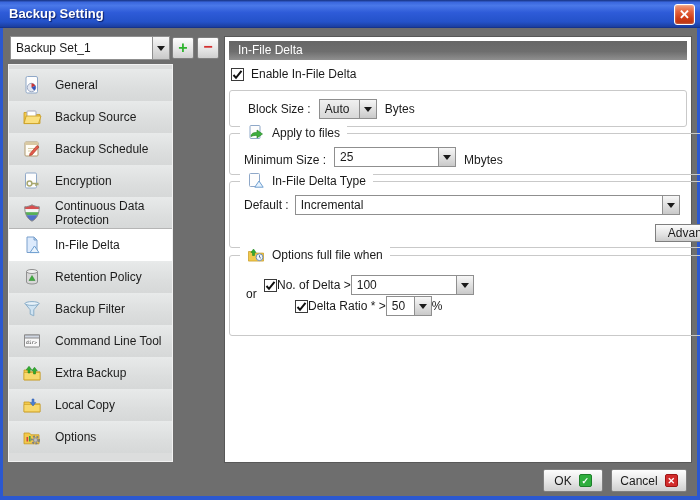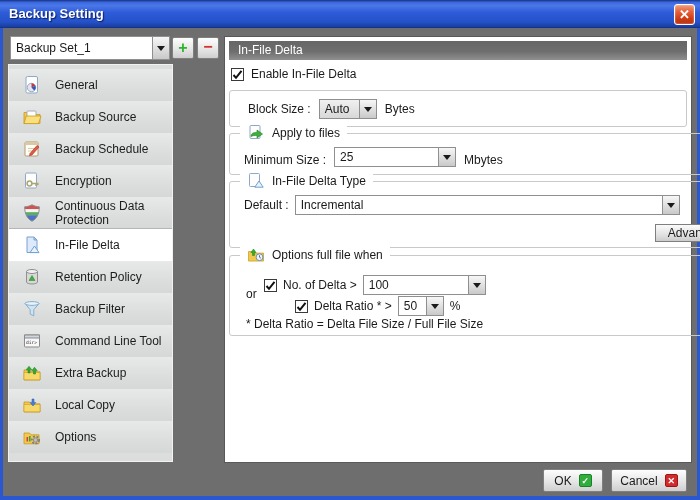--- a/index.html
+++ b/index.html
@@ -61,21 +61,21 @@
   .apply-group { top:96px; height:42px; }
   .apply-row { position:absolute; left:14px; top:13px; display:flex; align-items:flex-end; gap:8px; }
 
   .delta-group { top:144px; height:67px; }
   .delta-row { position:absolute; left:14px; top:13px; display:flex; align-items:center; gap:6px; width:436px; }
   .advanced-btn { position:absolute; right:9px; top:42px; width:100px; height:18px; border:1px solid #7f7f7f;
     background:linear-gradient(180deg,#fbfbfb 0%,#e2e2e2 60%,#cccccc 100%); display:flex; align-items:center; justify-content:center; gap:10px; cursor:pointer; }
   .advanced-btn .tri-r { width:0; height:0; border:4px solid transparent; border-left:5px solid #111; margin-left:2px; margin-top:1px;}
 
   .upload-group { top:218px; height:81px; }
-  .u-row { position:absolute; display:flex; align-items:center; gap:6px; left:34px; }
+  .u-row { position:absolute; display:flex; align-items:center; left:34px; }
   .u-row1 { top:19px; }
   .u-row2 { top:40px;padding-left:31px; }
   .or-lbl { position:absolute; left:16px; top:31px; }
   .footnote { position:absolute; left:16px; top:61px; }
 
   
   .footer-btn { position:absolute; top:441px; height:23px; border:1px solid #7f7f7f; border-radius:2px;
     background:linear-gradient(180deg,#fdfdfd 0%,#e6e6e6 55%,#cfcfcf 100%);
     display:flex; align-items:center; justify-content:center; gap:7px; cursor:pointer; font-size:12px; }
   .ok-btn { left:540px; width:60px; }
@@ -341,21 +341,20 @@
           <span>Delta Ratio * &gt;</span>
           <div class="combo" style="width:46px;">
             <span class="val">50</span>
             <span class="btn">
                 <span class="tri"></span>
               </span>
           </div>
           <span>%</span>
         </div>
 
-        <span class="footnote">* Delta Ratio = Delta File Size / Full File Size</span>
       </div>
     </div>
 
     <div class="footer-btn ok-btn">
       <span>OK</span>
       <span class="mini-ic ok-ic">✓</span>
     </div>
     <div class="footer-btn cancel-btn">
       <span>Cancel</span>
       <span class="mini-ic cancel-ic">✕</span>

